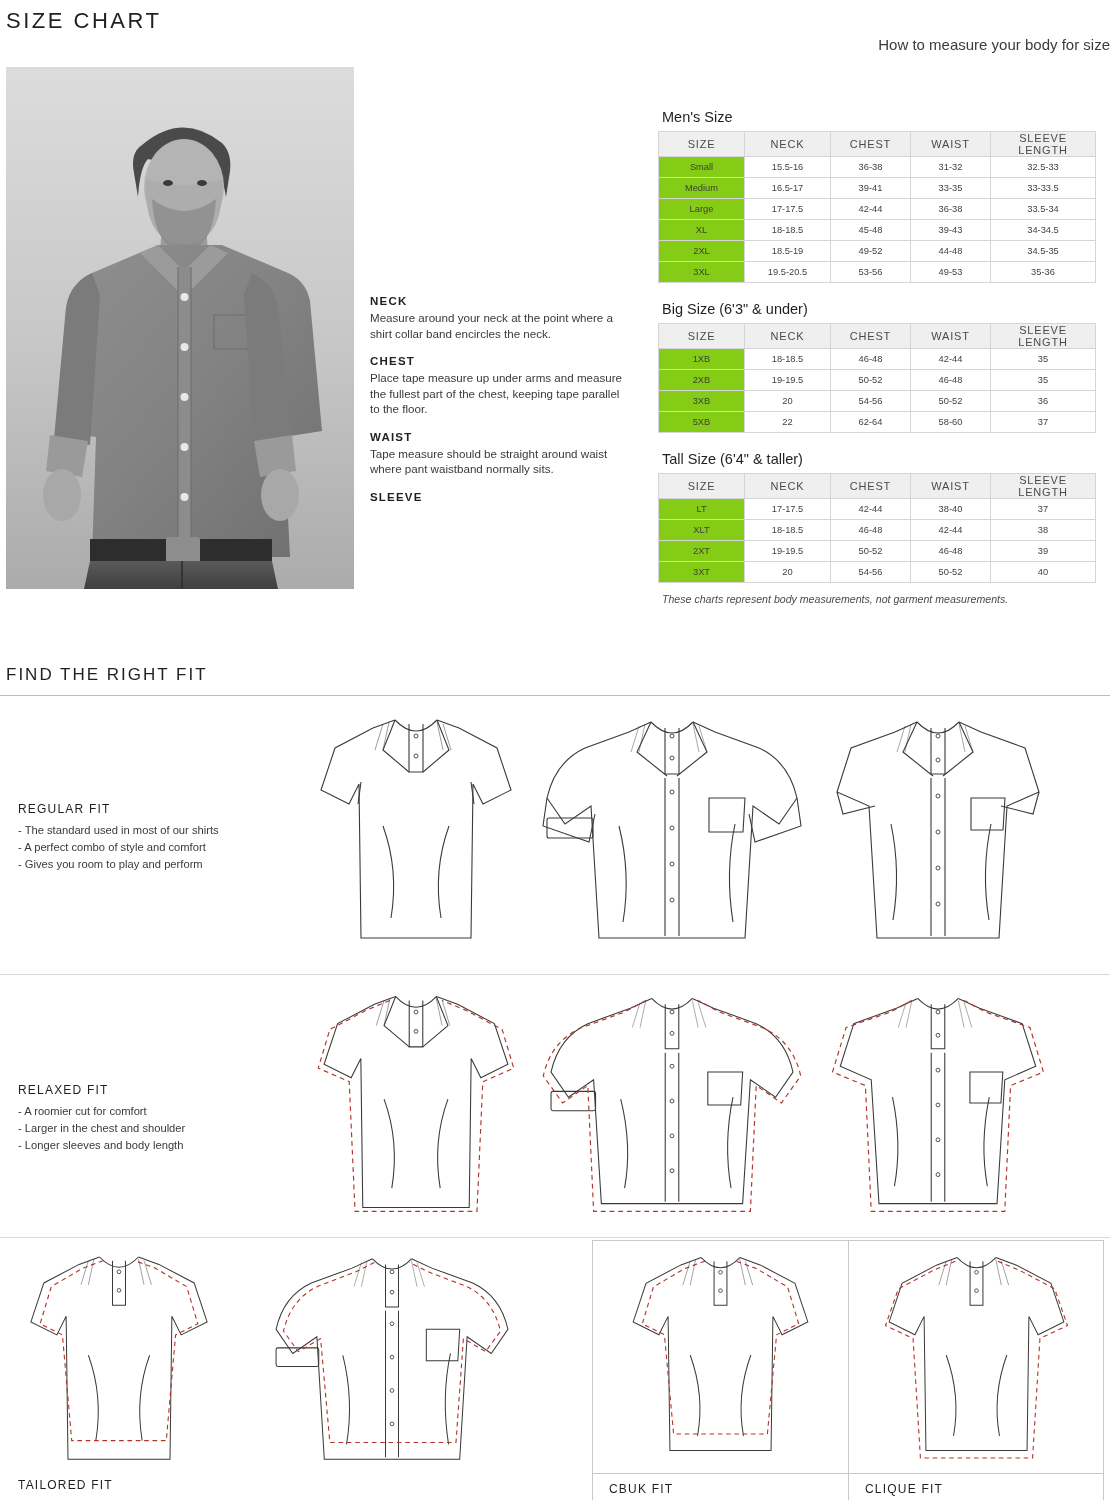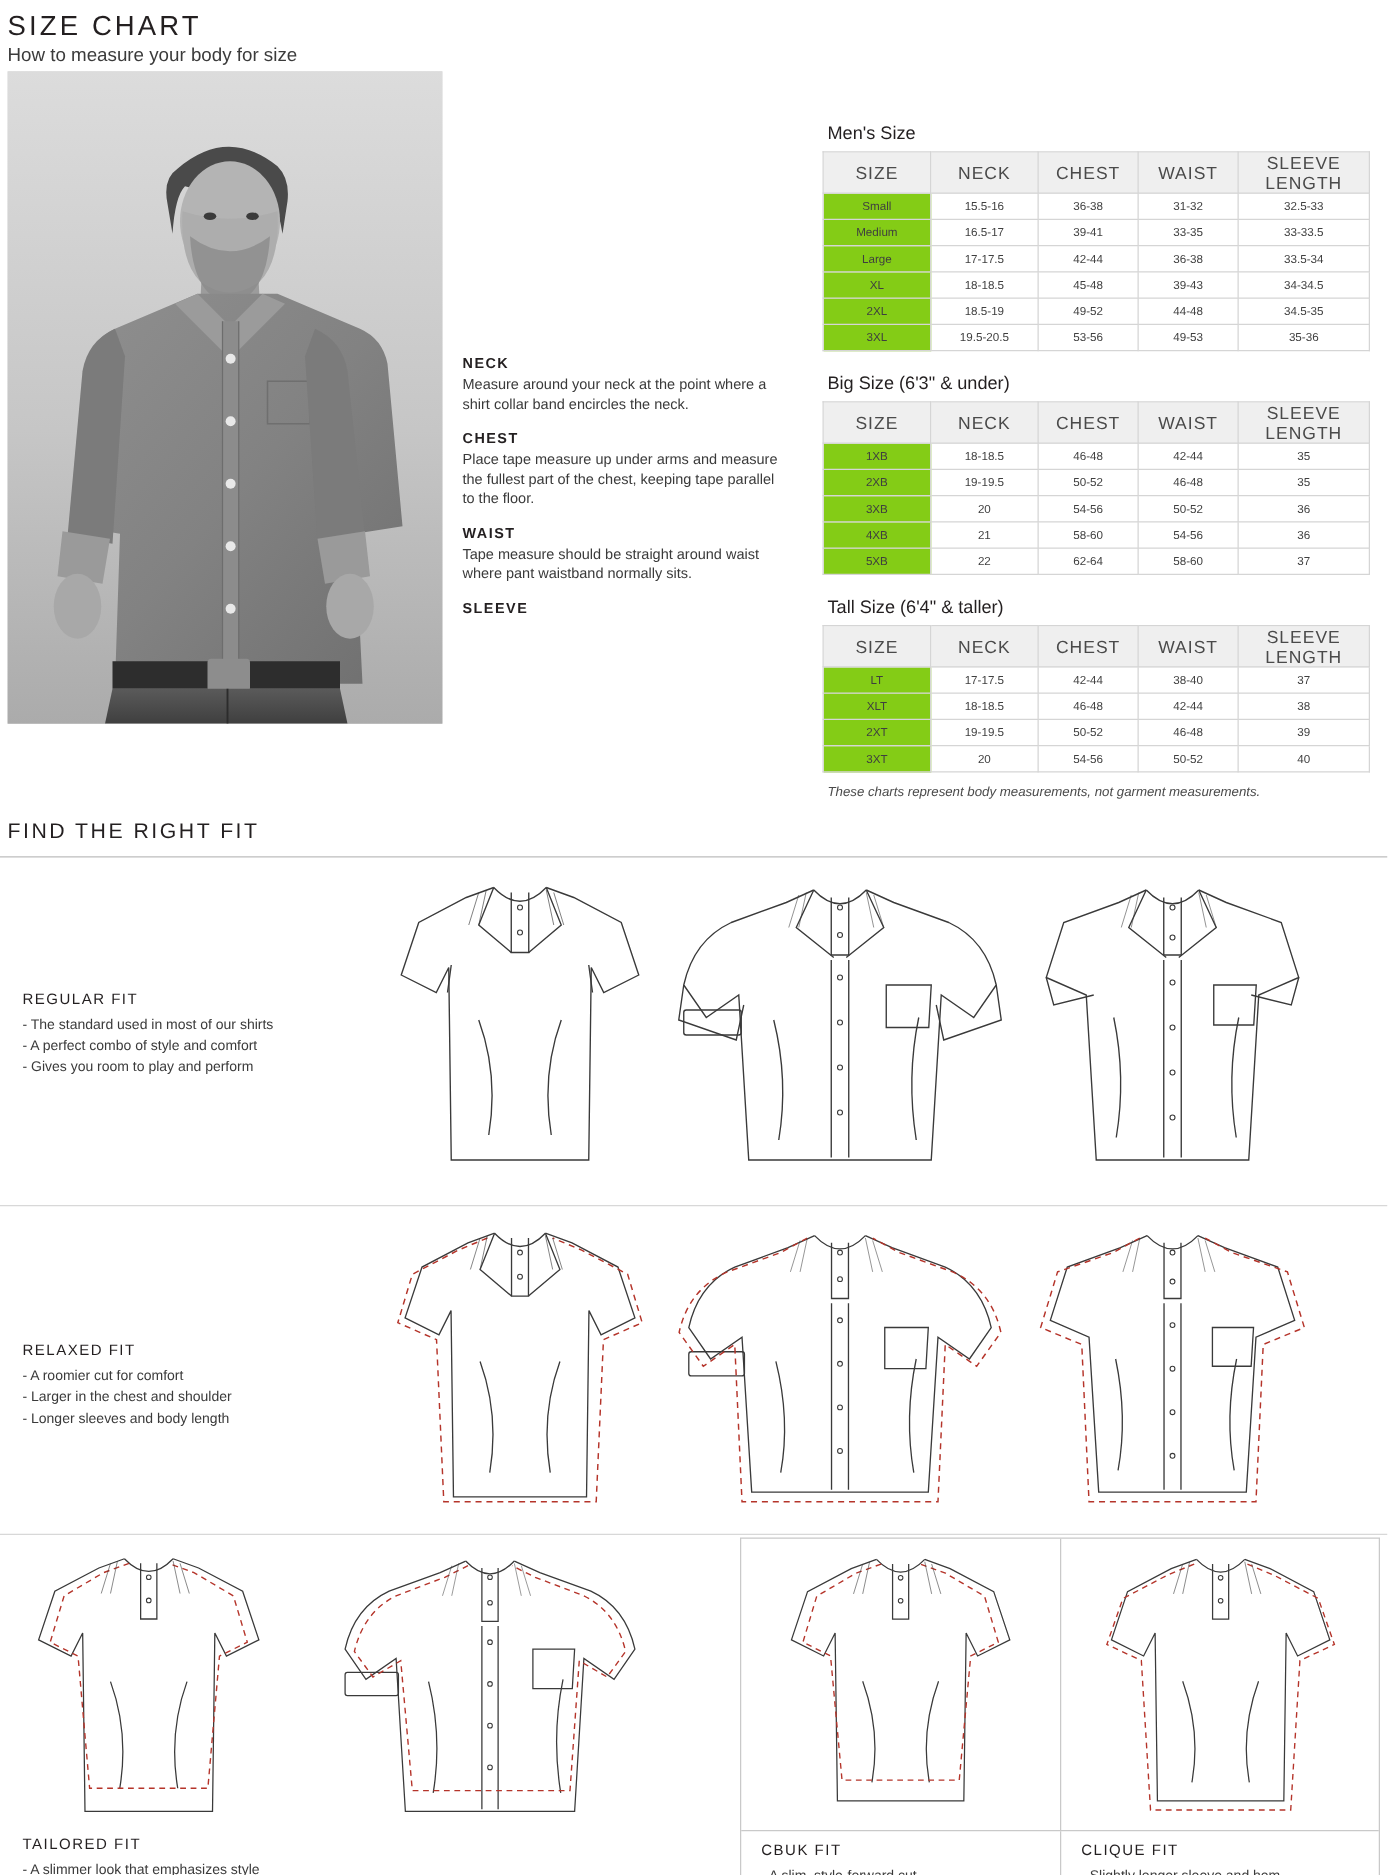--- a/index.html
+++ b/index.html
@@ -18,22 +18,23 @@
   .page-title {
     font-size: 22px;
     letter-spacing: 2.5px;
     font-weight: 400;
     color: #231f20;
     margin: 8px 0 2px 6px;
   }
   .page-subtitle {
     font-size: 15px;
     color: #3b3b3b;
-    margin: 0 0 4px 6px;
+    margin: 0 0 14px 6px;
     font-weight: 400;
+    text-align: right;
   }
 
   
   .top-wrap {
     position: relative;
     width: 1110px;
     height: 592px;
   }
   .photo {
     position: absolute;
@@ -89,21 +90,21 @@
     text-align: center;
     font-size: 9.3px;
     color: #3f3f3f;
     height: 21px;
     padding: 0 2px;
     font-weight: 400;
   }
   table.size thead th {
     background: #efefef;
     letter-spacing: 0.8px;
-    font-size: 14px;
+    font-size: 11px;
     color: #4a4a4a;
     text-align: center;
   }
   table.size tbody td:first-child { background: #84cc16; }
   .chart-note {
     font-size: 10.6px;
     font-style: italic;
     color: #4a4a4a;
     margin-left: 4px;
     margin-top: -8px;
@@ -340,27 +341,20 @@
           <td>19-19.5</td>
           <td>50-52</td>
           <td>46-48</td>
           <td>35</td>
         </tr>
         <tr>
           <td>3XB</td>
           <td>20</td>
           <td>54-56</td>
           <td>50-52</td>
-          <td>36</td>
-        </tr>
-        <tr>
-          <td>4XB</td>
-          <td>21</td>
-          <td>58-60</td>
-          <td>54-56</td>
           <td>36</td>
         </tr>
         <tr>
           <td>5XB</td>
           <td>22</td>
           <td>62-64</td>
           <td>58-60</td>
           <td>37</td>
         </tr>
       </tbody>

